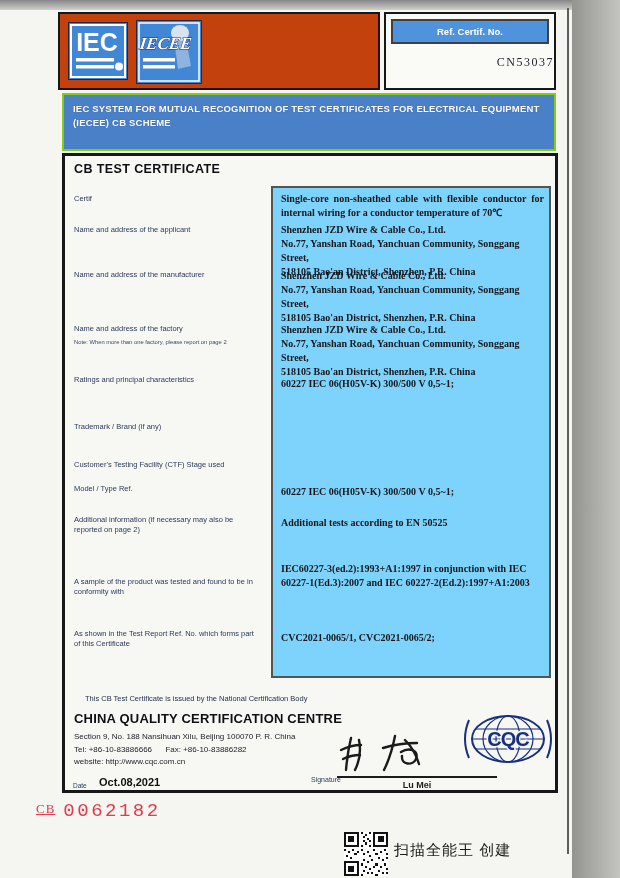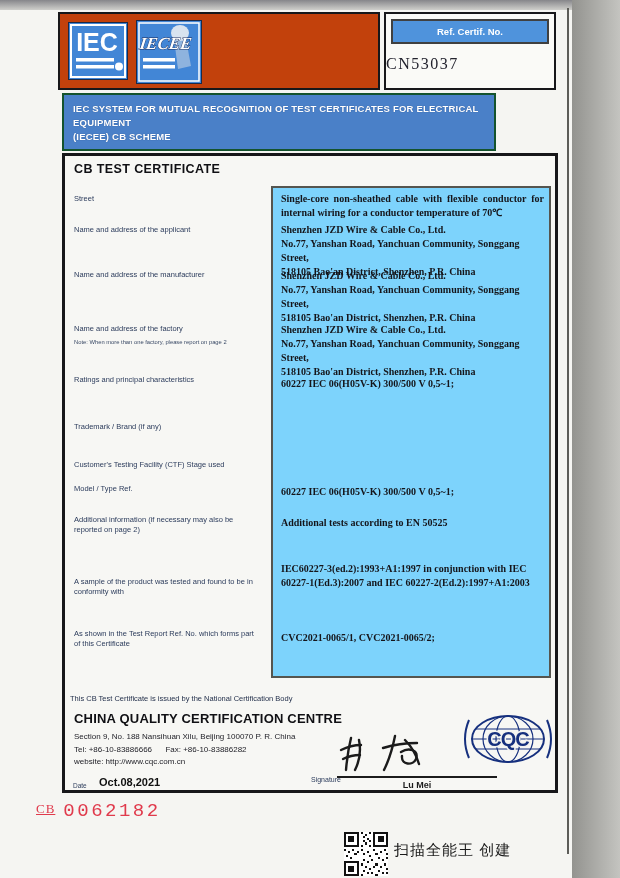--- a/index.html
+++ b/index.html
@@ -17,44 +17,44 @@
   .paper-edge { position:absolute; left:567px; top:8px; width:2px; height:846px; background:#5d5d59; }
 
   
   .hdr-left { position:absolute; left:58px; top:12px; width:322px; height:78px;
     border:2px solid #17171a; background:#c2410c; }
   .hdr-right { position:absolute; left:384px; top:12px; width:172px; height:78px;
     border:2px solid #17171a; background:#fafaf7; }
   .logo { position:absolute; display:block; }
   .ref-bar { margin:5px; height:25px; background:#4f93dc; border:2px solid #404040;
     color:#fff; font-weight:bold; font-size:9.5px; text-align:center; line-height:21px; }
-  .ref-no { margin-top:11px; text-align:left; font-family:"Liberation Serif", serif;
-    font-size:16px; letter-spacing:1.5px; color:#23232e; }
-
-  
-  .banner { position:absolute; left:62px; top:93px; width:434px; height:58px;
-    background:#4a80c8; border:2px solid #14532d; color:#fff; padding:7px 9px;
+  .ref-no { margin-top:11px; text-align:right; font-family:"Liberation Serif", serif;
+    font-size:12px; letter-spacing:1.5px; color:#23232e; }
+
+  
+  .banner { position:absolute; left:62px; top:93px; width:494px; height:58px;
+    background:#4a80c8; border:2px solid #84cc16; color:#fff; padding:7px 9px;
     font-size:9.5px; font-weight:bold; line-height:1.45; letter-spacing:.2px;
     text-shadow:0 0 1px rgba(20,40,90,.5); }
 
   
   .main-box { position:absolute; left:62px; top:153px; width:496px; height:640px;
     border:3px solid #17171a; background:#f7f7f4; }
   .cb-title { position:absolute; left:9px; top:6px; font-size:12.5px; font-weight:bold;
     letter-spacing:.4px; color:#101014; }
   .values-box { position:absolute; left:206px; top:30px; width:280px; height:492px;
     border:2px solid #55554f; background:#7dd3fc; }
   .flabel { position:absolute; left:9px; width:196px; font-size:7.5px; color:#2c3c5c;
     line-height:1.35; }
   .fnote { position:absolute; left:9px; width:200px; font-size:5.8px; color:#3a4a66; }
   .fvalue { position:absolute; left:8px; width:263px;
     font-family:"Liberation Serif", serif; font-weight:bold; font-size:10px;
     color:#15151a; line-height:1.4; white-space:pre-line; }
   .fvalue.justify { white-space:normal; text-align:justify; }
-  .issued { position:absolute; left:5px; top:538px; font-size:7.5px; color:#1e2b47;text-align:right; }
+  .issued { position:absolute; left:20px; top:538px; font-size:7.5px; color:#1e2b47;text-align:right; }
   .org-name { position:absolute; left:9px; top:555px; font-size:13px; font-weight:bold;
     color:#101014; letter-spacing:.2px; }
   .org-line { position:absolute; left:9px; font-size:8px; color:#23232a; white-space:pre; }
   .cqc-logo { position:absolute; left:398px; top:554px; }
   .sig-label { position:absolute; left:246px; top:620px; font-size:7px; color:#2c3c5c; }
   .sig-hand { position:absolute; left:268px; top:576px; }
   .sig-line { position:absolute; left:272px; top:620px; width:160px; height:2px; background:#1c1c1c; }
   .sig-name { position:absolute; left:272px; top:624px; width:160px; text-align:center;
     font-size:9px; font-weight:bold; color:#1c1c1c; }
   .date-label { position:absolute; left:8px; top:626px; font-size:6.5px; color:#2c3c5c; }
@@ -103,21 +103,21 @@
 </div>
 
 <div class="banner">
   <div>IEC SYSTEM FOR MUTUAL RECOGNITION OF TEST CERTIFICATES FOR ELECTRICAL EQUIPMENT</div>
   <div>(IECEE) CB SCHEME</div>
 </div>
 
 <div class="main-box">
   <div class="cb-title">CB TEST CERTIFICATE</div>
 
-  <div class="flabel" style="top:38px">Street</div>
+  <div class="flabel" style="top:38px">Certif</div>
   <div class="flabel" style="top:69px">Name and address of the applicant</div>
   <div class="flabel" style="top:114px">Name and address of the manufacturer</div>
   <div class="flabel" style="top:168px">Name and address of the factory</div>
   <div class="fnote" style="top:183px">Note: When more than one factory, please report on page 2</div>
   <div class="flabel" style="top:219px">Ratings and principal characteristics</div>
   <div class="flabel" style="top:266px">Trademark / Brand (if any)</div>
   <div class="flabel" style="top:304px">Customer's Testing Facility (CTF) Stage used</div>
   <div class="flabel" style="top:328px">Model / Type Ref.</div>
   <div class="flabel" style="top:359px;width:186px">Additional information (if necessary may also be reported on page 2)</div>
   <div class="flabel" style="top:421px;width:180px">A sample of the product was tested and found to be in conformity with</div>

